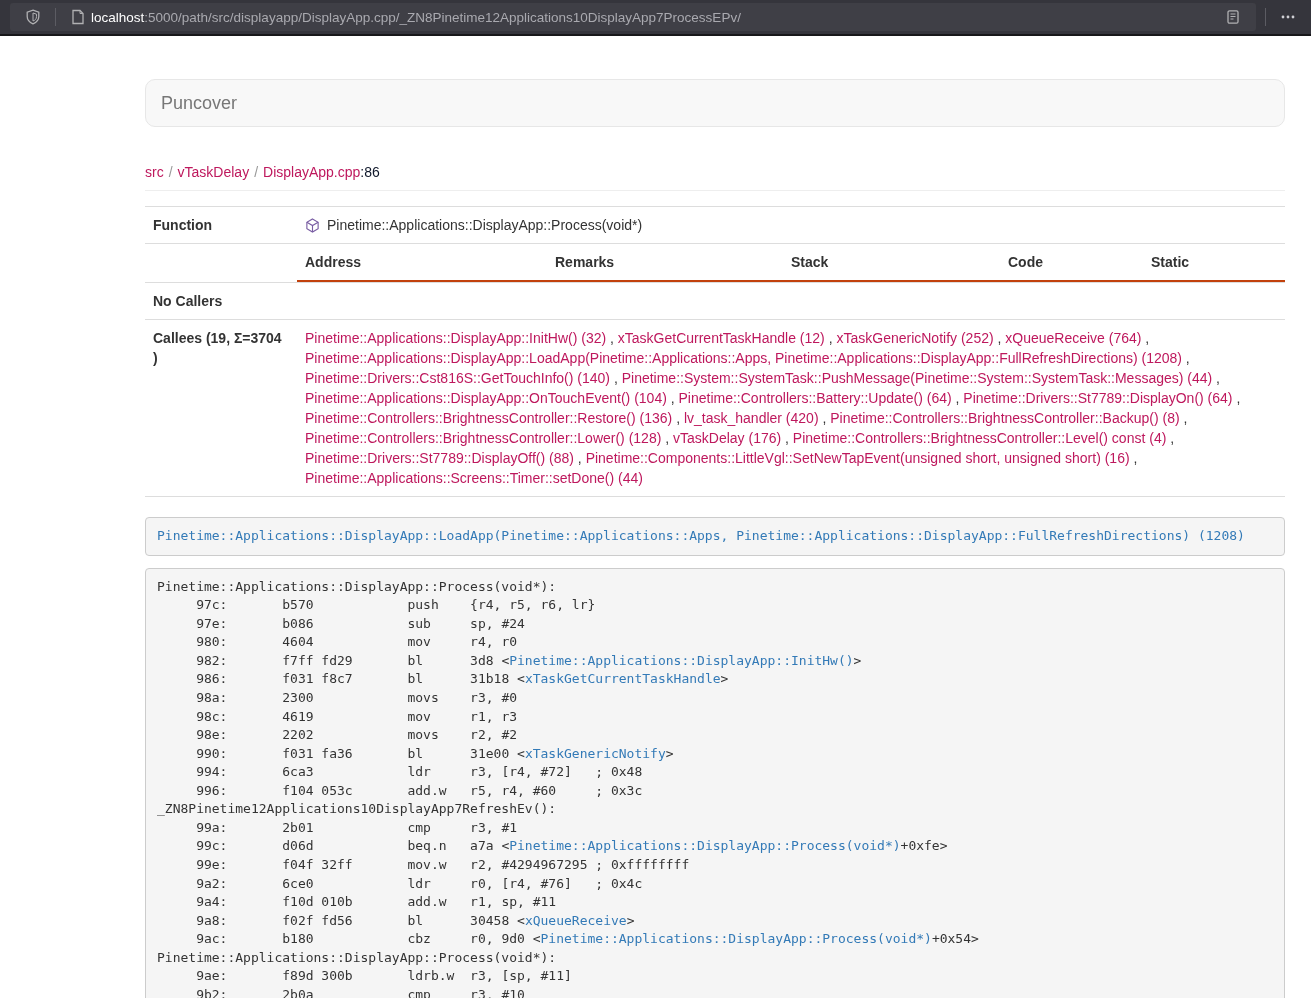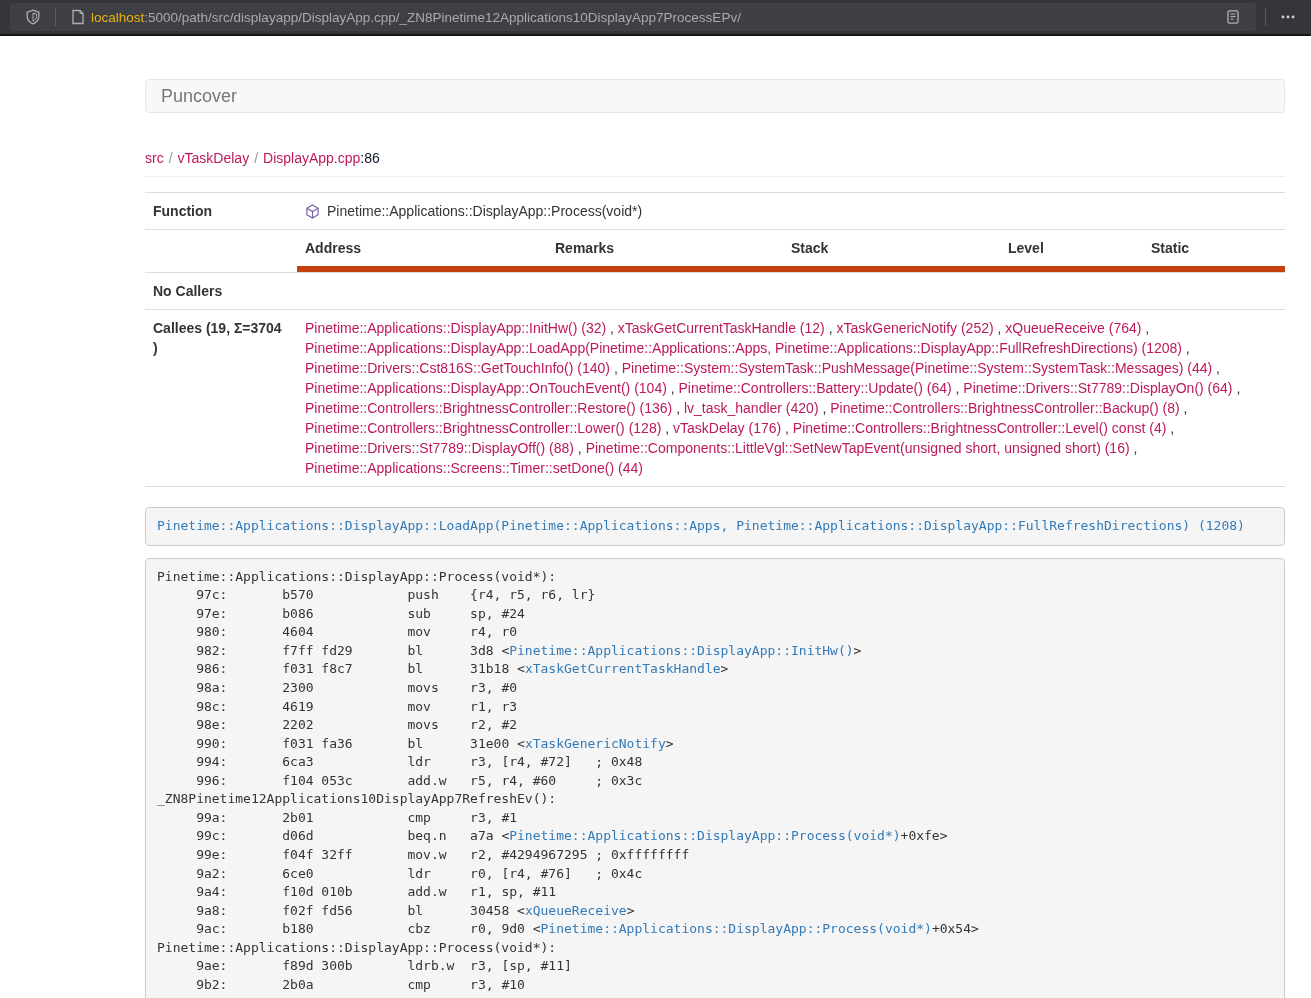--- a/index.html
+++ b/index.html
@@ -17,29 +17,29 @@
     height: 36px; background: #35353c;
     border-bottom: 2px solid #17171a;
     display: flex; align-items: center; padding: 0 10px;
   }
   .urlbar {
     flex: 1; height: 28px; background: #3f3f46; border-radius: 3px;
     display: flex; align-items: center; padding: 0 10px; min-width: 0;
   }
   .v-sep { width: 1px; height: 18px; background: #5c5c63; margin: 0 9px; flex: 0 0 auto; }
   .url-text { font-size: 13.5px; color: #a9a9af; white-space: nowrap; overflow: hidden; flex: 1; }
-  .url-host { color: #eab308; text-align: center; }
+  .url-host { color: #ffffff; text-align: center; }
   .tb-icon { display: flex; align-items: center; justify-content: center; width: 26px; height: 26px; flex: 0 0 auto; cursor: pointer; }
   .tb-icon svg { display: block; }
 
   
   .container { width: 1140px; margin-left: 145px; }
   .navbar {
-    margin-top: 43px; height: 34px; background: #f8f8f8;
-    border: 1px solid #e7e7e7; border-radius: 4px;
+    margin-top: 43px; height: 48px; background: #f8f8f8;
+    border: 1px solid #e7e7e7; border-radius: 10px;
     display: flex; align-items: center; padding: 8px 15px;
   }
   .brand { font-size: 18px; color: #777; }
 
   .breadcrumb { margin-top: 37px; font-size: 14px; }
   .crumb-sep { color: #999; padding: 0 5px; }
   .crumb-suffix { color: #0f172a; }
 
   hr.rule { border: 0; border-top: 1px solid #eee; margin: 10px 0 0 0; }
 
@@ -50,21 +50,21 @@
   .main-table > tbody > tr > td {
     border-top: 1px solid #ddd; vertical-align: top; text-align: left;
     font-size: 14px; line-height: 20px;
   }
   .main-table > tbody > tr > th { width: 152px; padding: 8px; font-weight: bold; }
   .main-table > tbody > tr > td { padding: 8px; }
   .main-table > tbody > tr > td.nested-cell { padding: 0; }
 
   .inner-table th {
     font-weight: bold; text-align: left; padding: 8px;
-    border-bottom: 6px solid #c2410c; font-size: 14px;
+    border-bottom: 2px solid #c2410c; font-size: 14px;
   }
   .inner-table td { padding: 9px 8px; font-size: 14px; }
 
   .func-cell { white-space: nowrap; }
   .cube { vertical-align: -3px; margin-right: 7px; }
 
   .callees { line-height: 20px; }
   .callee-sep { color: #333; }
 
   
@@ -148,21 +148,21 @@
                 <col style="width:236px">
                 <col style="width:217px">
                 <col style="width:143px">
                 <col>
               </colgroup>
             <tbody>
               <tr>
                 <th>Address</th>
                 <th>Remarks</th>
                 <th>Stack</th>
-                <th>Level</th>
+                <th>Code</th>
                 <th>Static</th>
               </tr>
             </tbody>
           </table>
         </td>
       </tr>
       <tr>
         <th>No Callers</th>
         <td></td>
       </tr>

